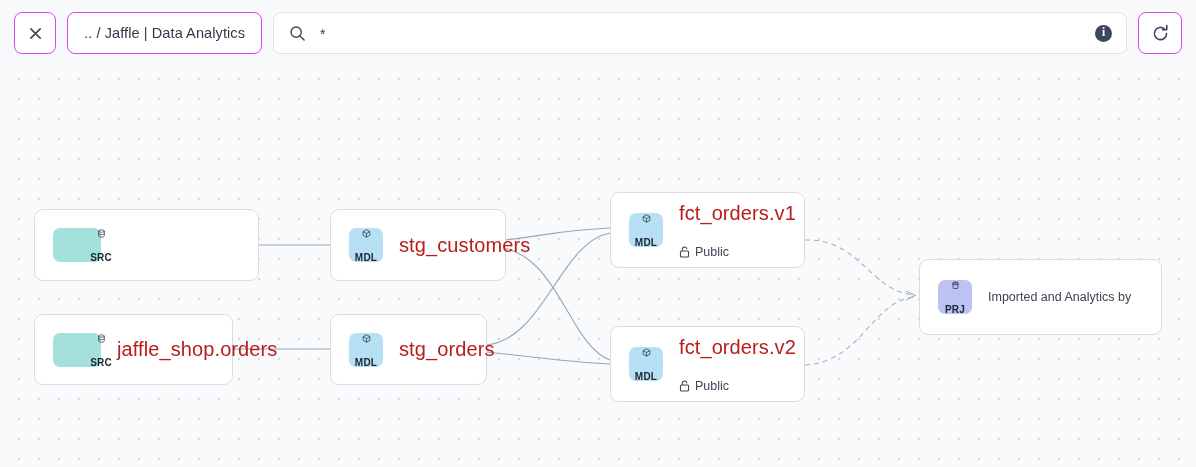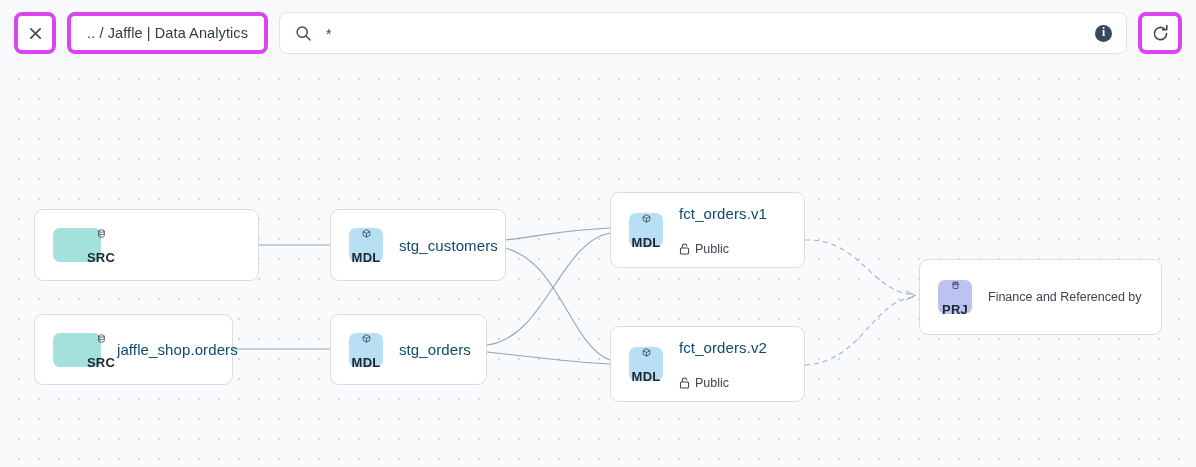--- a/index.html
+++ b/index.html
@@ -33,21 +33,21 @@
     width: 1196px; height: 66px;
     background: #f7f9fb;
     display: flex;
     align-items: center;
     padding: 0 14px;
     gap: 11px;
     z-index: 10;
   }
   .tb-btn {
     background: #ffffff;
-    border: 4px solid #d946ef;
+    border: 1px solid #d946ef;
     border-radius: 8px;
     height: 42px;
     display: flex;
     align-items: center;
     justify-content: center;
     cursor: pointer;
     color: #3c4858;
     text-align: center;
   }
   #close-btn { width: 42px; }
@@ -117,35 +117,35 @@
     border-radius: 7px;
     display: flex;
     flex-direction: column;
     align-items: center;
     justify-content: center;
     flex: 0 0 auto;
     gap: 0px;
   }
   .badge .glyph { height: 16px; display:block; margin-top:1px; }
   .badge .bl {
-    font-size: 13px;
+    font-size: 10px;
     font-weight: 700;
     letter-spacing: .2px;
     color: #1d2530;
     line-height: 9px;
     margin-top: 15px;
   }
   .badge-src { background: #a5e1dc; padding-left: 48px; }
   .badge-mdl { background: #b8e0f5; }
   .badge-prj { background: #bcc3f2; align-items: center; }
 
   .node-text { margin-left: 16px; min-width: 0; }
   .node-title {
-    font-size: 15px;
-    color: #0c4a6e;
+    font-size: 20px;
+    color: #b91c1c;
     white-space: nowrap;
     letter-spacing: .1px;
   }
   .node-sub {
     display: flex; align-items: center; gap: 5px;
     font-size: 12.5px;
     color: #3d4654;
     margin-top: 20px;
   }
   .prj-top {
@@ -309,17 +309,17 @@
   <div class="node" style="left:919px; top:259px; width:243px; height:76px;">
     <div class="badge badge-prj">
       <svg class="glyph" width="15" height="15" viewBox="0 0 16 16">
         <path d="M4.3 2.1 H11.7" stroke="#1d2530" stroke-width="1.25" stroke-linecap="round"></path>
         <rect x="2.6" y="3.7" width="10.8" height="2.7" rx="0.9" fill="none" stroke="#1d2530" stroke-width="1.2"></rect>
         <path d="M3.8 6.4 V12.2 a1.2 1.2 0 0 0 1.2 1.2 H11 a1.2 1.2 0 0 0 1.2-1.2 V6.4" fill="none" stroke="#1d2530" stroke-width="1.2"></path>
       </svg>
       <span class="bl">PRJ</span>
     </div>
     <div class="node-text">
-      <div class="prj-top">Finance and Referenced by</div>
+      <div class="prj-top">Imported and Analytics by</div>
     </div>
   </div>
 
 </div>
 
 </body></html>

